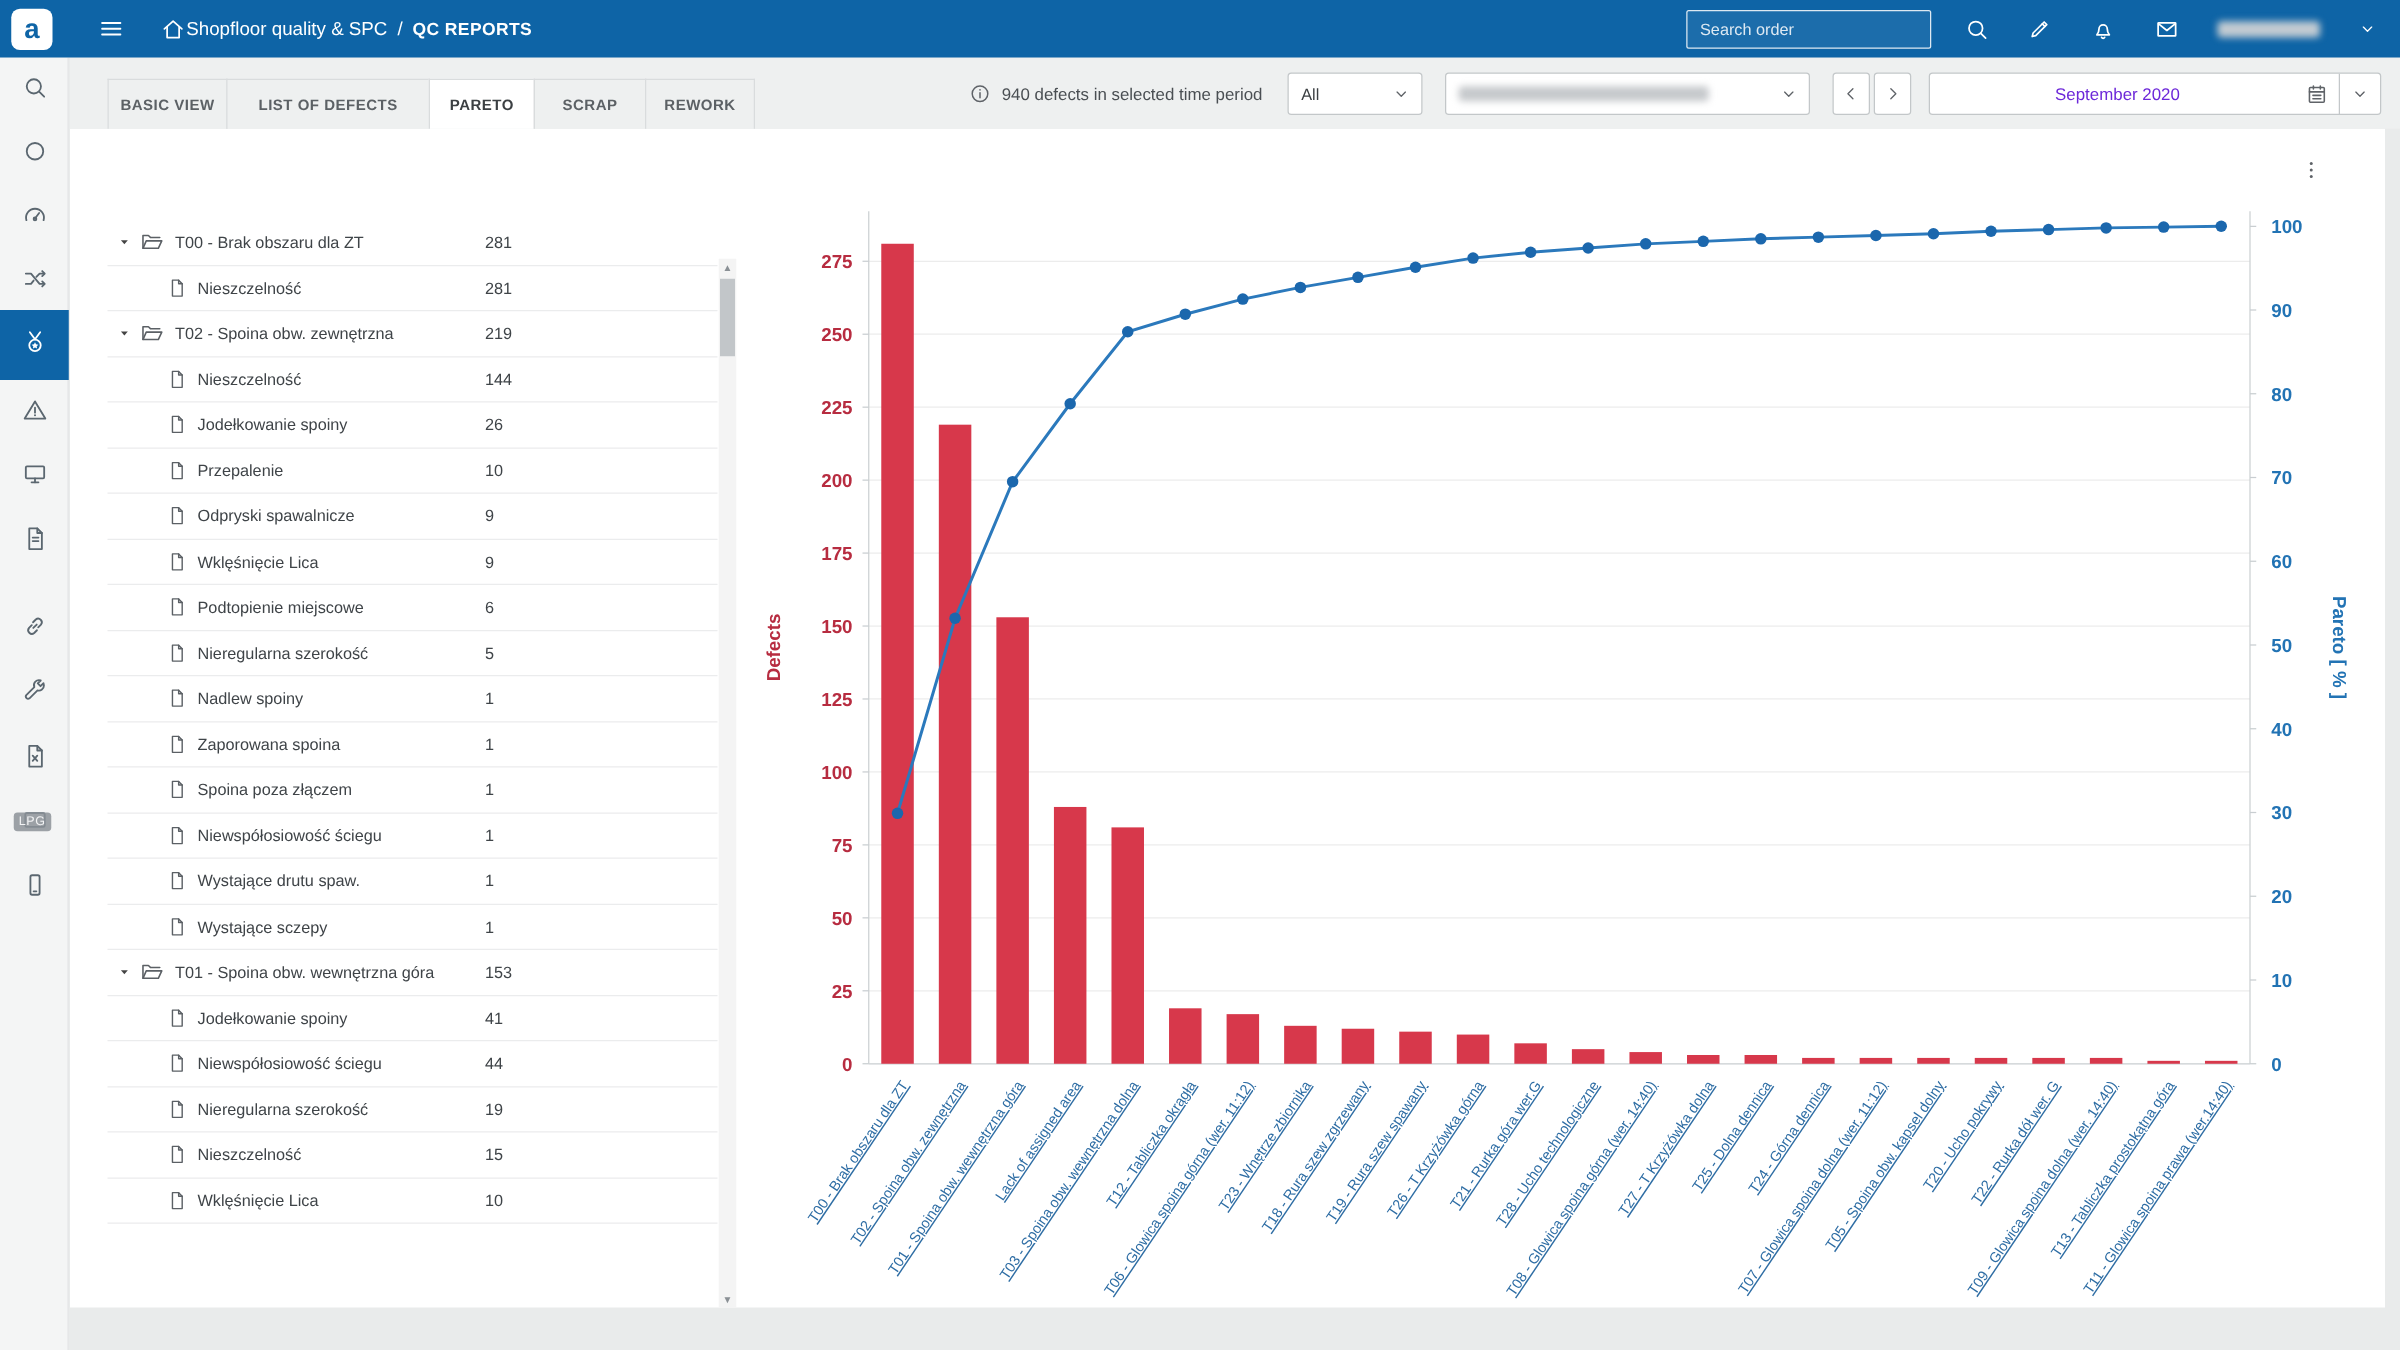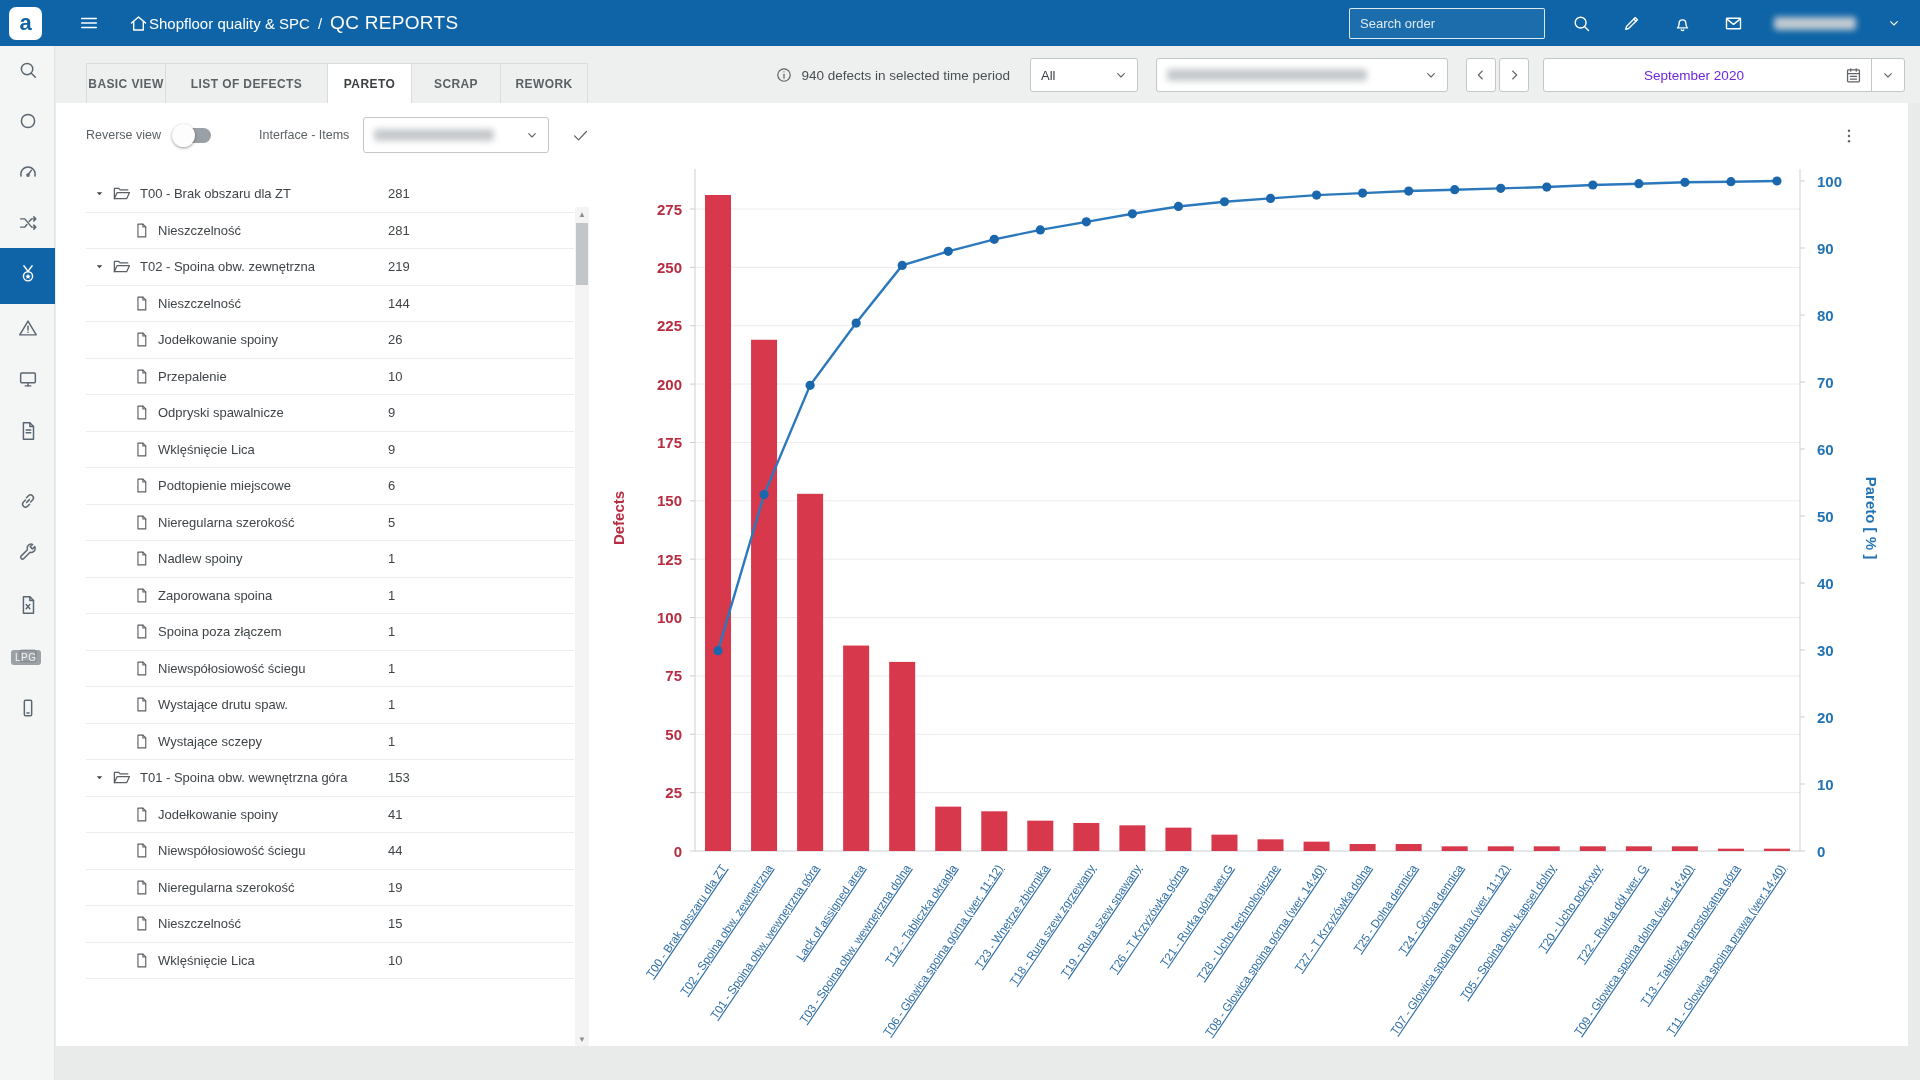--- a/index.html
+++ b/index.html
@@ -9,21 +9,21 @@
   
   .topbar { position:absolute; left:0; top:0; width:1920px; height:46px;
             background:#0e64a6; display:flex; align-items:center; z-index:30; }
   .logo { width:33px; height:33px; background:#fff; border-radius:7px; margin-left:9px;
           display:flex; align-items:center; justify-content:center;
           color:#0e64a6; font-size:22px; font-weight:bold; }
   .tb-ic { color:#fff; display:flex; align-items:center; justify-content:center; cursor:pointer; }
   .hamburger { margin-left:36px; }
   .home { margin-left:28px; }
   .crumbs { color:#fff; font-size:15px; display:flex; align-items:center; gap:8px; }
-  .crumb-page { font-weight:normal; font-size:19px; letter-spacing:.3px; }
+  .crumb-page { font-weight:bold; font-size:14px; letter-spacing:.3px; }
   .search-box { margin-left:auto; width:196px; height:31px; border:1px solid rgba(255,255,255,.85);
                 border-radius:2px; background:rgba(255,255,255,.06); display:flex; align-items:center; }
   .search-box input { width:100%; background:transparent; border:none; outline:none; color:#fff;
                       font-size:13px; padding:0 10px; font-family:"Liberation Sans",sans-serif; }
   .search-box input::placeholder { color:rgba(255,255,255,.85); }
   .tb-right { display:flex; align-items:center; gap:30px; margin-left:26px; margin-right:18px; }
   .bell-wrap { position:relative; }
   .user-blur { width:82px; height:13px; background:#c2cbd2; border-radius:3px; filter:blur(3px); }
 
   
@@ -252,21 +252,21 @@
     <div class="side-item" style="top: 638px;">
       <span><svg width="22" height="22" viewBox="0 0 24 24" fill="none" stroke="currentColor" stroke-width="1.6" stroke-linecap="round" stroke-linejoin="round">
           <rect x="8" y="3.5" width="8" height="17" rx="1.5"></rect>
           <line x1="10.8" y1="17.5" x2="13.2" y2="17.5"></line>
         </svg></span>
     </div>
   </nav>
 
 <div class="tabstrip">
   <div class="tabs" id="tabs">
-      <div class="tab" style="width: 80px;">BASIC VIEW</div>
+      <div class="tab" style="width: 96px;">BASIC VIEW</div>
       <div class="tab" style="width: 163px;">LIST OF DEFECTS</div>
       <div class="tab active" style="width: 85px;">PARETO</div>
       <div class="tab" style="width: 90px;">SCRAP</div>
       <div class="tab" style="width: 88px;">REWORK</div>
     </div>
   <div class="strip-right">
     <div class="defects-note">
       <span class="ic-gray" id="ic-info">
           <svg width="18" height="18" viewBox="0 0 24 24" fill="none" stroke="currentColor" stroke-width="1.6" stroke-linecap="round" stroke-linejoin="round">
             <circle cx="12" cy="12" r="8.3"></circle>
@@ -319,40 +319,20 @@
           <svg width="16" height="16" viewBox="0 0 24 24" fill="none" stroke="currentColor" stroke-width="1.6" stroke-linecap="round" stroke-linejoin="round">
             <path d="M7 10l5 5 5-5"></path>
           </svg>
         </span>
     </div>
   </div>
 </div>
 
 <main class="content">
 
-  <div class="controls-row">
-    <span class="ctl-label">Reverse view</span>
-    <span class="switch">
-        <span class="knob"></span>
-      </span>
-    <span class="ctl-label">Interface - Items</span>
-    <div class="sel sel-if">
-      <span class="blur-chip"></span>
-      <span class="chev" id="ic-chev4">
-          <svg width="16" height="16" viewBox="0 0 24 24" fill="none" stroke="currentColor" stroke-width="1.6" stroke-linecap="round" stroke-linejoin="round">
-            <path d="M7 10l5 5 5-5"></path>
-          </svg>
-        </span>
-    </div>
-    <span class="check" id="ic-check">
-        <svg width="19" height="19" viewBox="0 0 24 24" fill="none" stroke="currentColor" stroke-width="1.6" stroke-linecap="round" stroke-linejoin="round">
-          <path d="M4.5 12.5l5 5L19.5 7"></path>
-        </svg>
-      </span>
-  </div>
   <span class="kebab" id="ic-kebab">
       <svg width="18" height="18" viewBox="0 0 24 24" fill="none" stroke="currentColor" stroke-width="1.6" stroke-linecap="round" stroke-linejoin="round">
         <circle cx="12" cy="5" r="1.6" fill="currentColor" stroke="none"></circle>
         <circle cx="12" cy="12" r="1.6" fill="currentColor" stroke="none"></circle>
         <circle cx="12" cy="19" r="1.6" fill="currentColor" stroke="none"></circle>
       </svg>
     </span>
 
   <div class="dtable">
     <div class="dt-rows" id="dt-rows">

